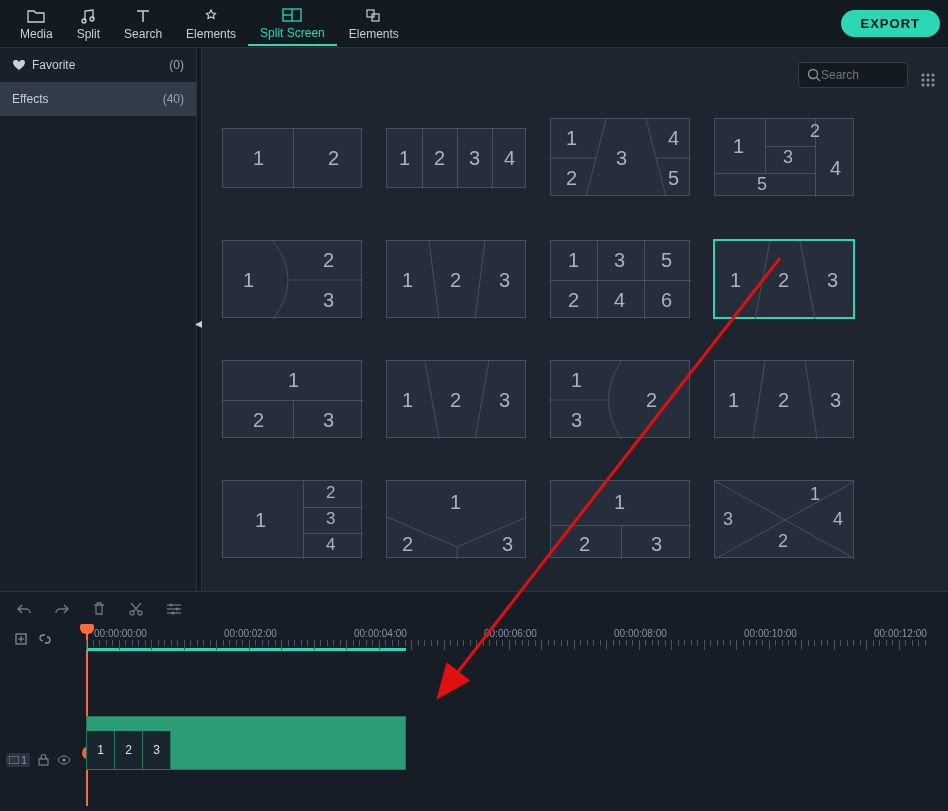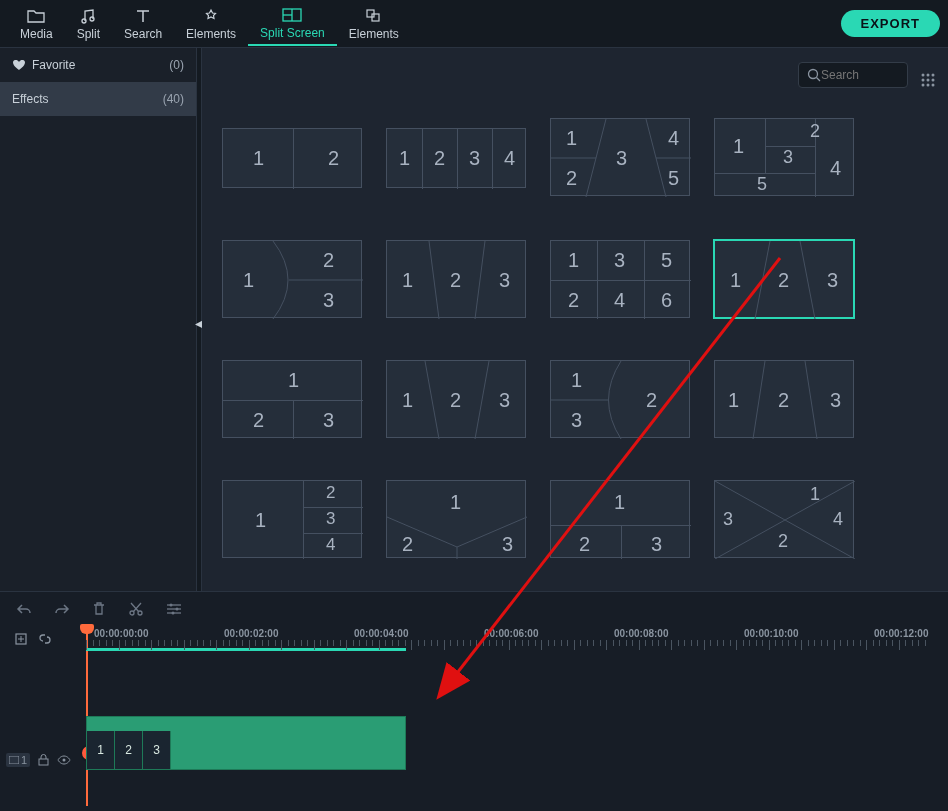--- a/index.html
+++ b/index.html
@@ -35,21 +35,21 @@
   .tpl.sel { outline: 2px solid #2ad8b4; outline-offset: -1px; }
   .num { position: absolute; color: #a8b2c0; font-size: 20px; font-weight: 400; }
   .ln { position: absolute; background: #455060; }
 
   
   .timeline { height: 220px; background: #171d26; border-top: 1px solid #2a3340; }
   .tl-tools { height: 34px; display: flex; align-items: center; gap: 22px; padding: 0 16px; color:#6c7684;}
   .tl-tools .ico { cursor:pointer; }
   .tl-ruler-row { display:flex; height:26px; }
   .tl-ruler-left { width:86px; display:flex; align-items:center; gap:10px; padding-left:14px; color:#8a94a0;}
-  .tl-ruler { flex:1; position:relative; background:#171d26; font-size:10px; color:#8a94a0;font-weight:bold;}
+  .tl-ruler { flex:1; position:relative; background:#171d26; font-size:10px; color:#8a94a0;}
   .playhead { position:absolute; left:0; top:0; width:2px; height:180px; background:#ff6a3c; }
   .playhead::before { content:''; position:absolute; top:-2px; left:-6px; width:14px; height:10px; background:#ff6a3c; border-radius:2px 2px 6px 6px;}
   .ruler-tc { position:absolute; top:2px; font-size:10px;}
   .ruler-ticks { position:absolute; top:14px; left:0; right:0; height:10px; }
   .tick { position:absolute; top:0; width:1px; height:6px; background:#4a5460;}
   .tick.big { height:10px;}
   .green-strip { position:absolute; top:22px; left:0; height:3px; background:#2ad8b4;}
 
   .track-area { position:relative; height:150px;}
   .track-left { position:absolute; left:0; top:94px; width:86px; height:28px; display:flex; align-items:center; gap:8px; padding-left:6px; color:#8a94a0; font-size:11px;}

